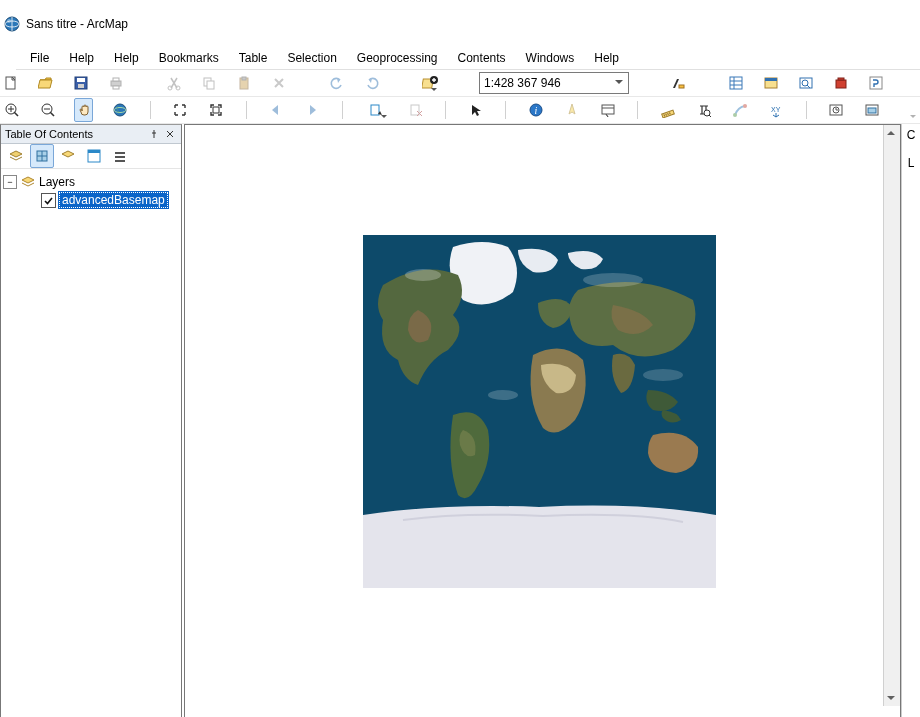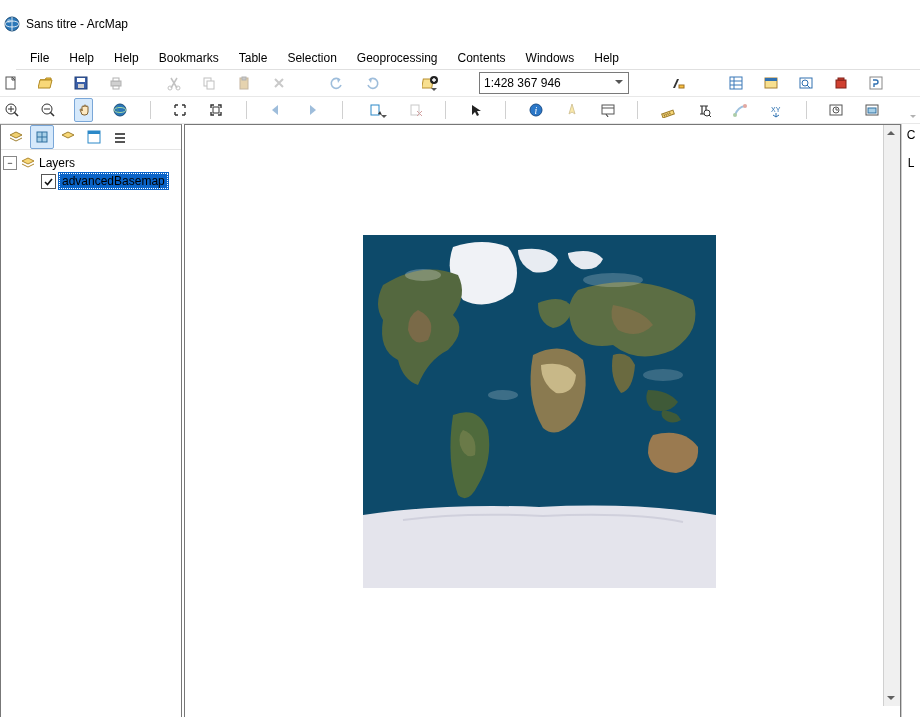--- a/index.html
+++ b/index.html
@@ -121,21 +121,21 @@
     background: #fff;
   }
   .layer-icon { width: 16px; height: 14px; margin-right: 3px; }
   .checkbox {
     width: 13px; height: 13px; border: 1px solid #555;
     background: #fff; margin-right: 3px;
     display: flex; align-items: center; justify-content: center;
   }
   .checkbox svg { width: 11px; height: 11px; }
   .selected-label {
-    background: #0a64c8; color: #000000;
+    background: #0a64c8; color: #ffffff;
     border: 1px dotted #fff;
     outline: 1px solid #0a64c8;
     padding: 0 2px;
   }
   .bold { font-weight: 400; }
   .map-pane {
     flex: 1; position: relative;
     border: 1px solid #777;
     margin-left: 2px;
     background: #fff;
@@ -476,20 +476,34 @@
         <rect x="2" y="3" width="12" height="10" fill="#fff" stroke="#555"></rect>
         <rect x="4" y="6" width="8" height="5" fill="#a8d0e8" stroke="#3070a0"></rect>
       </svg>
     </div>
   <div class="tbtn dropdown disabled"></div>
 </div>
 
 <div class="workspace">
 
   <div class="toc">
+    <div class="toc-header">
+      <span>Table Of Contents</span>
+      <span class="spacer"></span>
+      <span class="pin-icon">
+          <svg width="10" height="10">
+            <path d="M5 1 v6 M3 4 h4 M5 7 L5 9" stroke="#333" fill="none"></path>
+          </svg>
+        </span>
+      <span class="close-icon">
+          <svg width="10" height="10">
+            <path d="M2 2 L8 8 M8 2 L2 8" stroke="#333"></path>
+          </svg>
+        </span>
+    </div>
     <div class="toc-toolbar">
       <div class="toc-tbtn">
           <svg width="16" height="16">
             <path d="M2 6 L8 3 L14 6 L8 9 Z" fill="#f0d070" stroke="#a08030"></path>
             <path d="M2 9 L8 12 L14 9" fill="none" stroke="#a08030"></path>
           </svg>
         </div>
       <div class="toc-tbtn active">
           <svg width="16" height="16">
             <rect x="3" y="3" width="10" height="10" fill="#a8d0e8" stroke="#3070a0"></rect>

